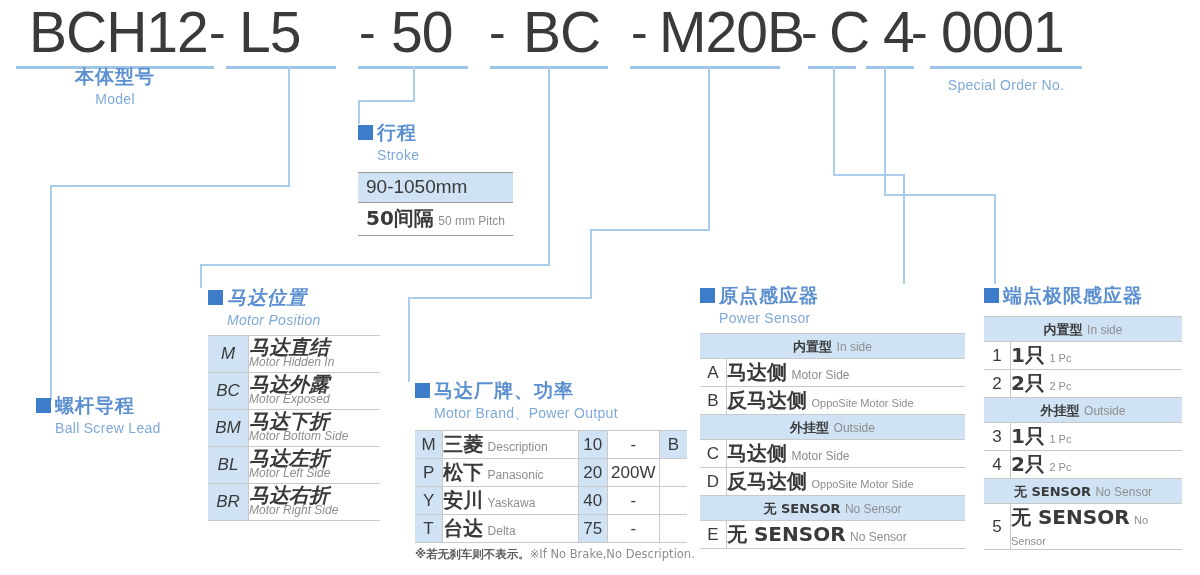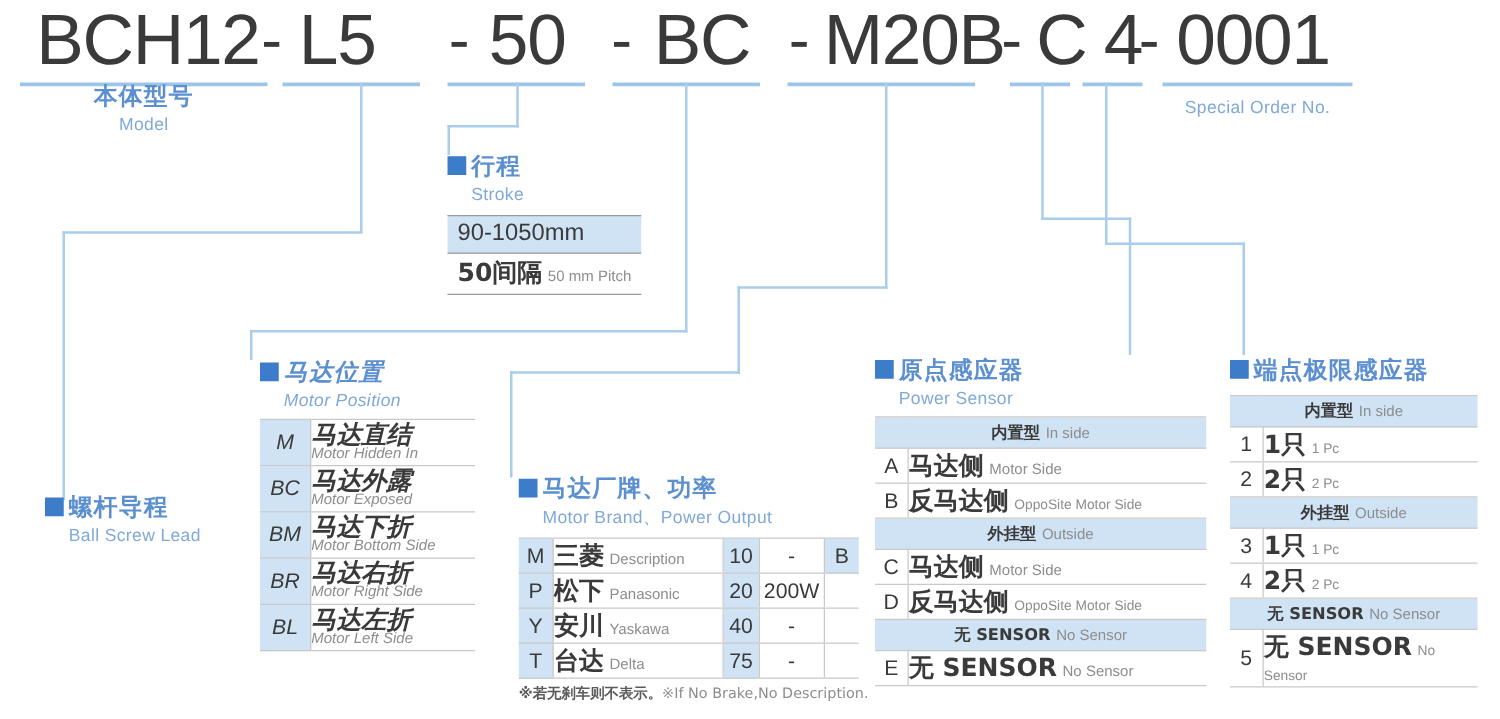--- a/index.html
+++ b/index.html
@@ -202,31 +202,31 @@
         </td>
       </tr>
       <tr>
         <td class="kcell" style="height:36px">BM</td>
         <td class="vcell sep two-line">
           <span class="vcn">马达下折</span>
           <span class="ven">Motor Bottom Side</span>
         </td>
       </tr>
       <tr>
+        <td class="kcell" style="height:36px">BL</td>
+        <td class="vcell sep two-line">
+          <span class="vcn">马达左折</span>
+          <span class="ven">Motor Left Side</span>
+        </td>
+      </tr>
+      <tr>
         <td class="kcell" style="height:36px">BR</td>
         <td class="vcell sep two-line">
           <span class="vcn">马达右折</span>
           <span class="ven">Motor Right Side</span>
-        </td>
-      </tr>
-      <tr>
-        <td class="kcell" style="height:36px">BL</td>
-        <td class="vcell sep two-line">
-          <span class="vcn">马达左折</span>
-          <span class="ven">Motor Left Side</span>
         </td>
       </tr>
     </tbody>
       </table>
   </div>
 
   <div class="sect" style="left:415px;top:378px;">
     <div class="sect-head">
       <span class="sq"></span><span class="cn">马达厂牌、功率</span>
     </div>

